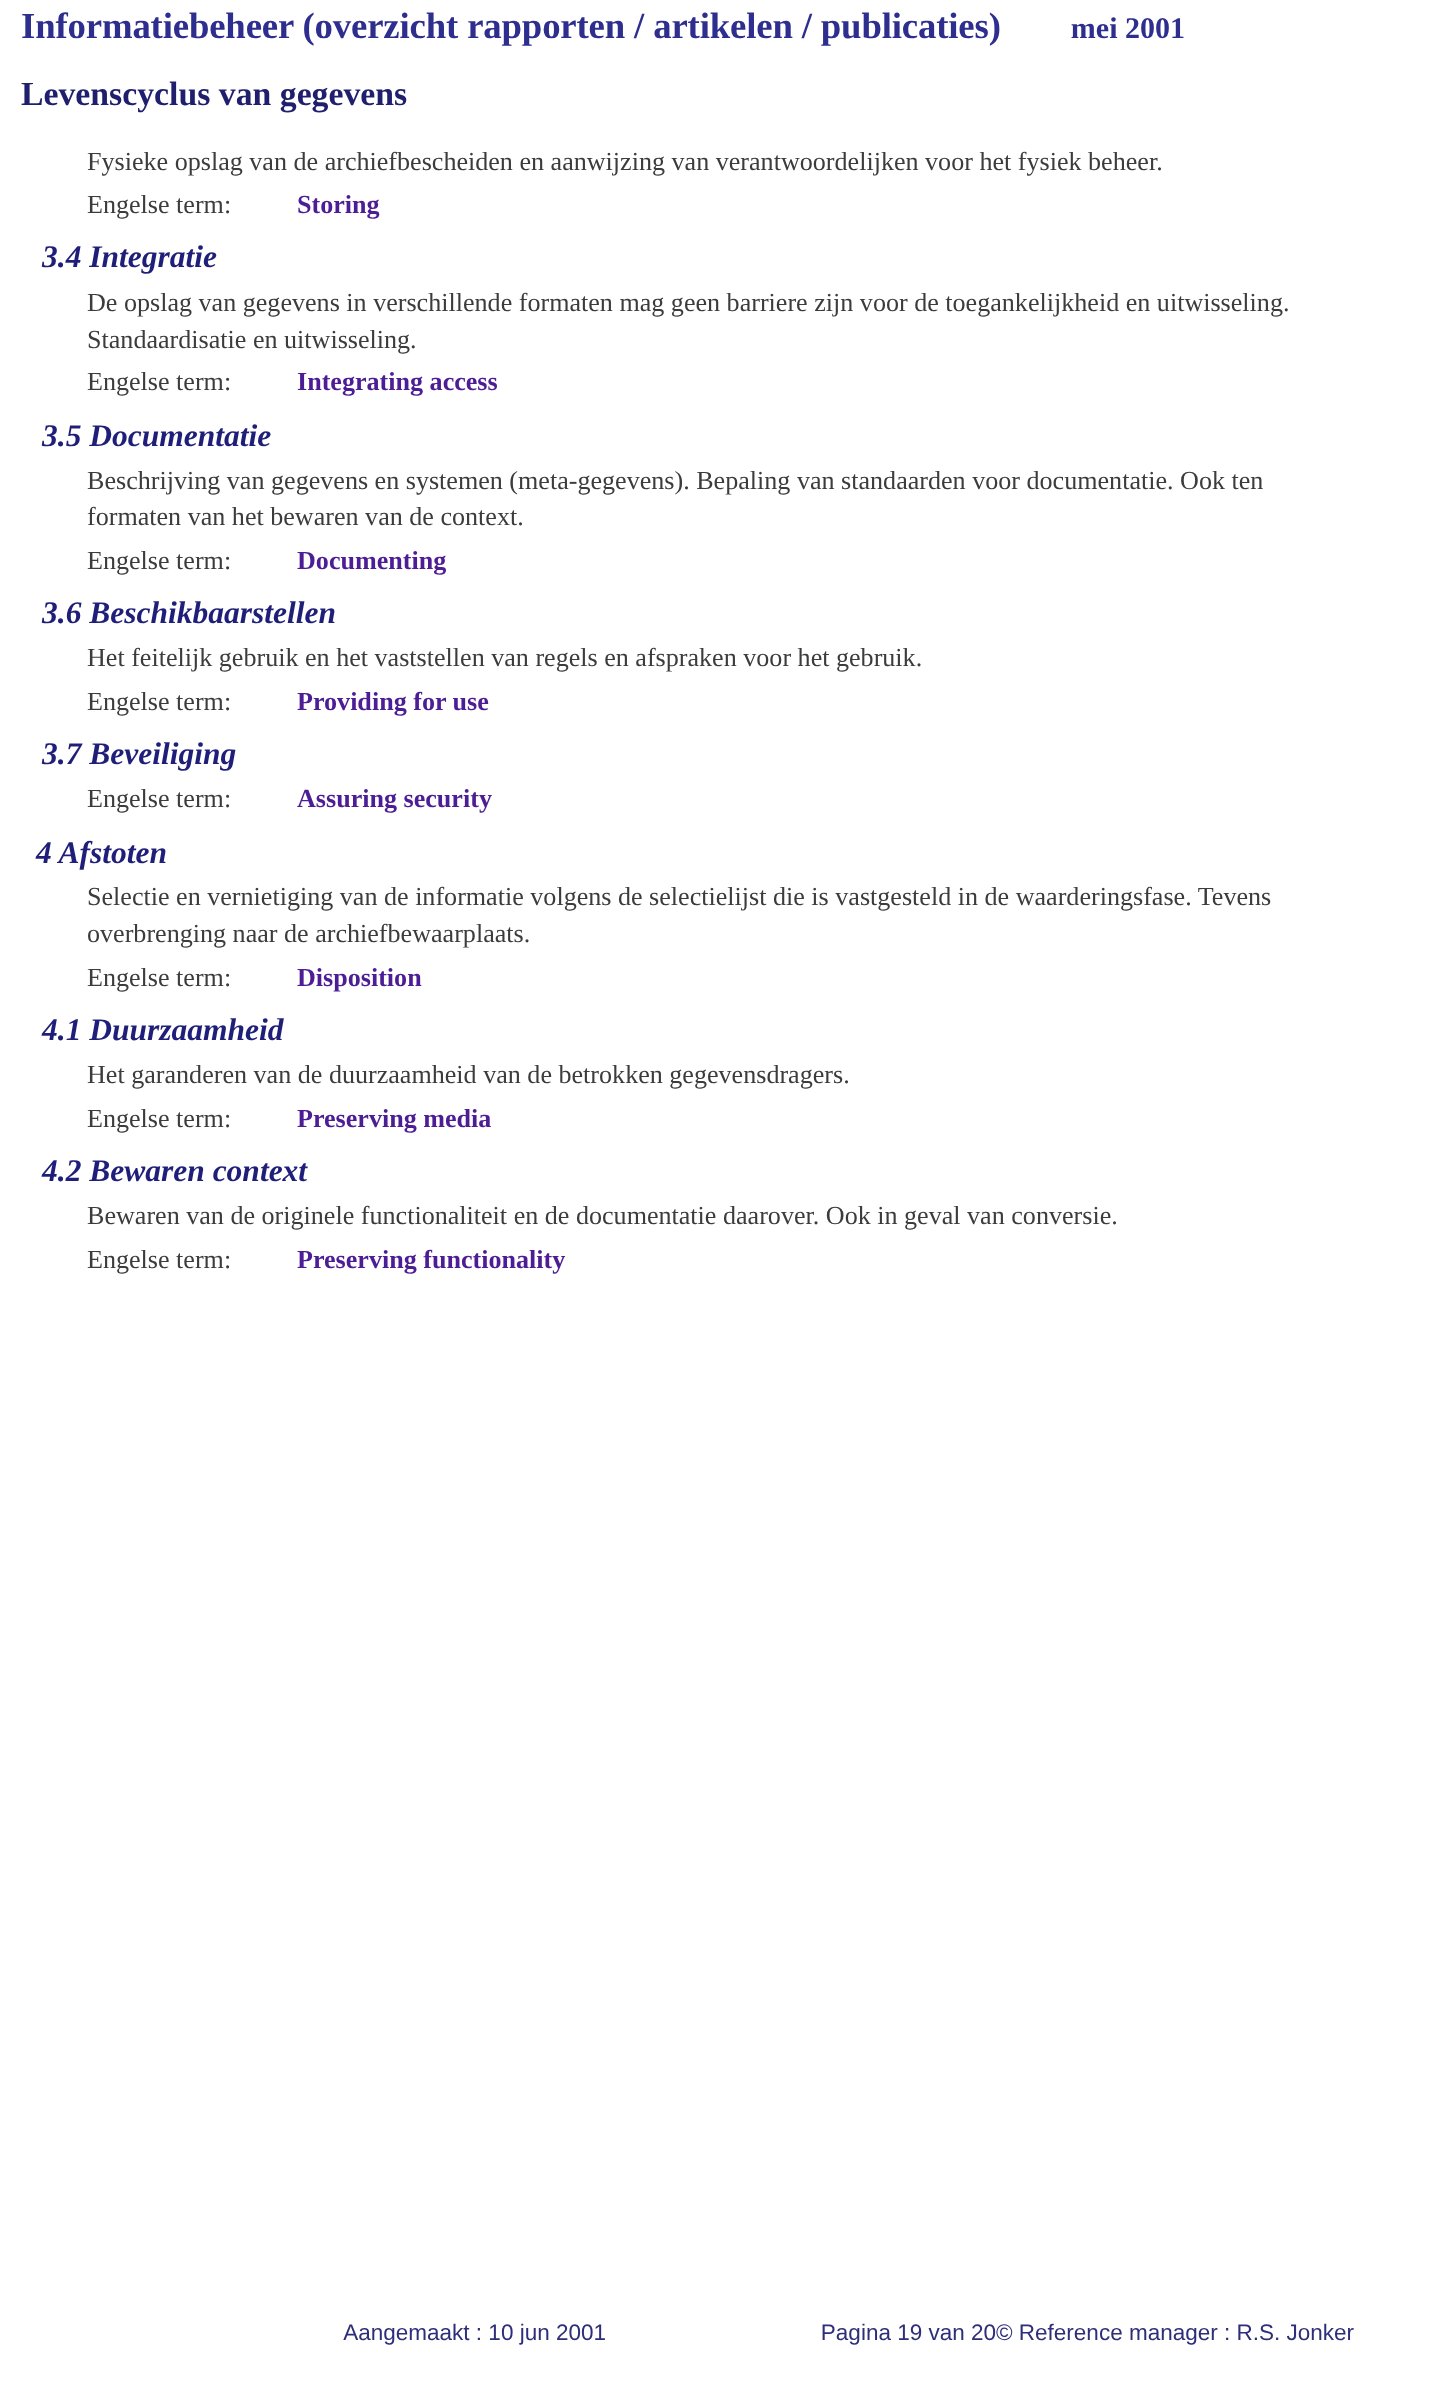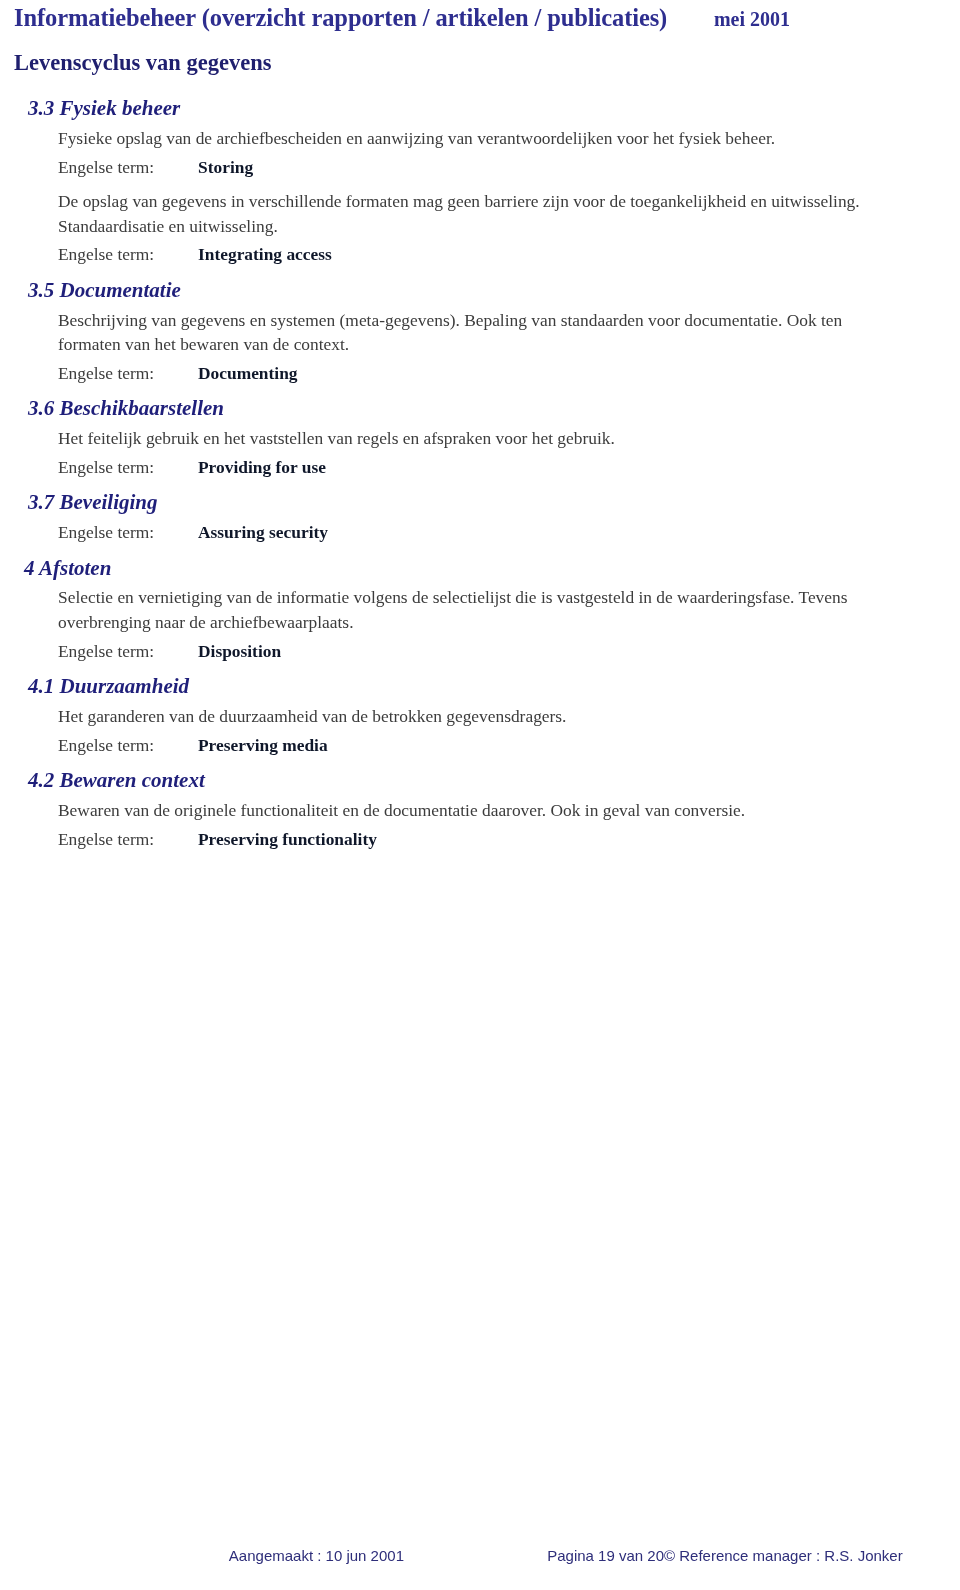--- a/index.html
+++ b/index.html
@@ -97,21 +97,21 @@
   }
   .term-label {
     font-size: 17.4px;
     color: #3c3c3c;
     width: 140px;
     flex: 0 0 140px;
   }
   .term-value {
     font-size: 17.4px;
     font-weight: bold;
-    color: #0f172a;
+    color: #4c1d95;
   }
 
   
   .doc-footer {
     position: absolute;
     left: 14px;
     right: 14px;
     bottom: 26px;
     display: flex;
     align-items: baseline;
@@ -131,29 +131,29 @@
   <div class="doc-header">
     <span class="doc-title">Informatiebeheer (overzicht  rapporten / artikelen / publicaties)</span>
     <span class="doc-date">mei 2001</span>
   </div>
 
   <div class="doc-subtitle">Levenscyclus van gegevens</div>
 
   <div class="content">
 
     <div class="section">
-      <div class="sec-heading">3.3 Fysiek beheer</div>
       <div class="sec-desc">Fysieke opslag van de archiefbescheiden en aanwijzing van verantwoordelijken voor het fysiek beheer.</div>
       <div class="term-row">
         <span class="term-label">Engelse term:</span>
         <span class="term-value">Storing</span>
       </div>
     </div>
 
     <div class="section">
+      <div class="sec-heading">3.4 Integratie</div>
       <div class="sec-desc">De opslag van gegevens in verschillende formaten mag geen barriere zijn voor de toegankelijkheid en uitwisseling. Standaardisatie en uitwisseling.</div>
       <div class="term-row">
         <span class="term-label">Engelse term:</span>
         <span class="term-value">Integrating access</span>
       </div>
     </div>
 
     <div class="section">
       <div class="sec-heading">3.5 Documentatie</div>
       <div class="sec-desc">Beschrijving van gegevens en systemen (meta-gegevens). Bepaling van standaarden voor documentatie. Ook ten formaten van het bewaren van de context.</div>

